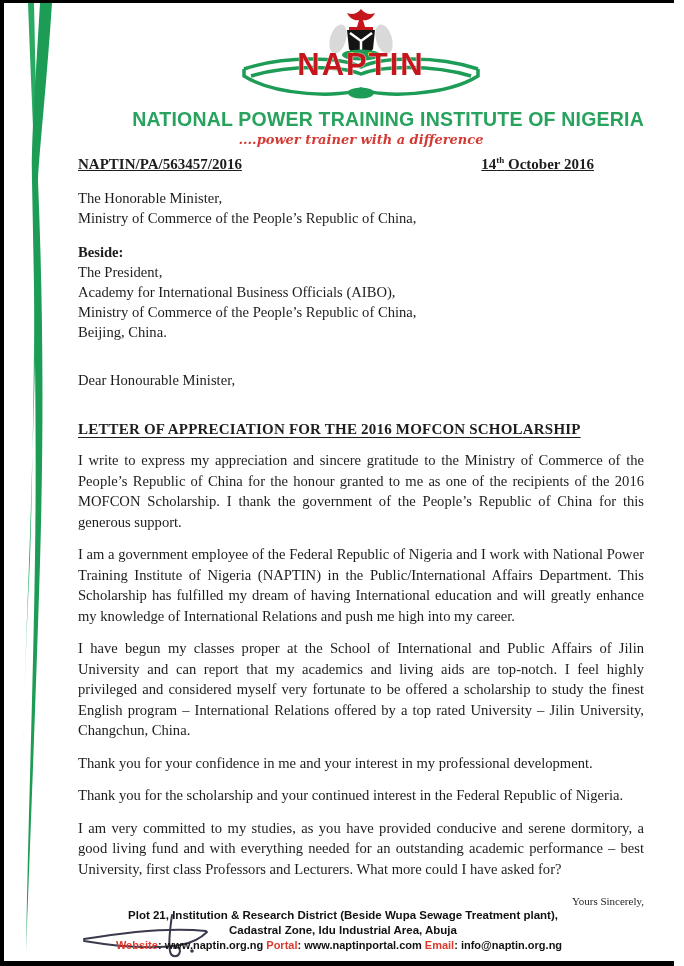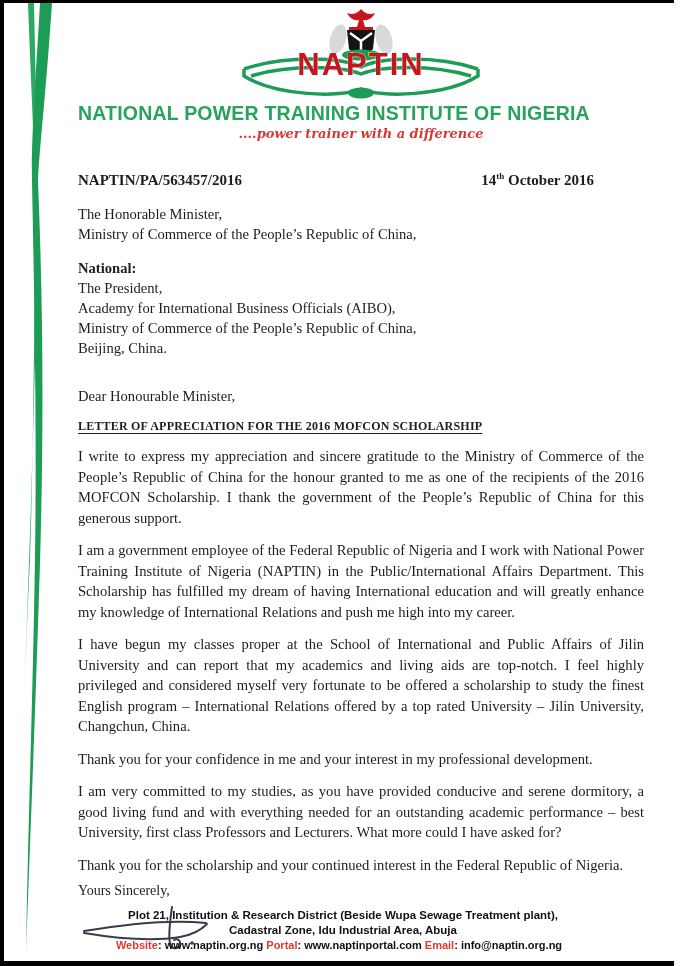--- a/index.html
+++ b/index.html
@@ -13,42 +13,42 @@
   .content{position:absolute;left:74px;top:0;width:566px;z-index:2;}
   .logo-wrap{position:relative;height:97px;}
   .arms{position:absolute;left:50%;transform:translateX(-50%);top:4px;z-index:3;}
   .acronym{
     position:absolute;left:50%;transform:translateX(-50%);top:44px;z-index:4;
     font-family:"Liberation Sans",sans-serif;font-weight:bold;font-size:31px;
     color:#c5161d;letter-spacing:2px;text-shadow:0 0 1px #fff, 0 0 1px #fff;white-space:nowrap;
   }
   .book{position:absolute;left:50%;transform:translateX(-50%);top:52px;z-index:2;}
   .org-name{
-    text-align:left;font-family:"Liberation Sans",sans-serif;font-weight:bold;
-    font-size:19.5px;color:#27a35d;margin-top:2px;letter-spacing:0.2px;white-space:nowrap;
+    text-align:right;font-family:"Liberation Sans",sans-serif;font-weight:bold;
+    font-size:19.5px;color:#27a35d;margin-top:8px;letter-spacing:0.2px;white-space:nowrap;
   }
   .tagline{
     text-align:center;font-family:"DejaVu Serif",serif;font-style:italic;font-weight:bold;
     font-size:13px;color:#d43a34;margin-top:1px;
   }
   .meta-row{display:flex;justify-content:space-between;align-items:baseline;
-    font-weight:bold;font-size:15px;margin-top:30px;padding-right:50px;}
+    font-weight:bold;font-size:15px;margin-top:8px;padding-right:50px;text-decoration:underline;}
   .meta-date sup{font-size:9px;}
   .addr{margin-top:15px;line-height:20px;font-size:14.6px;}
   .block-gap{margin-top:14px;}
   .bold{font-weight:bold;}
   .salutation{margin-top:30px;font-size:14.6px;}
   .subject{
-    margin-top:14px;font-weight:bold;font-size:12px;letter-spacing:0.2px;
+    margin-top:32px;font-weight:bold;font-size:15px;letter-spacing:0.2px;
     text-decoration:underline;text-underline-offset:3px;
   }
   .body-text p{
     text-align:justify;margin:12px 0 0 0;line-height:20.5px;font-size:14.6px;
   }
-  .valediction{margin-top:8px;font-size:14px;}
+  .valediction{margin-top:16px;font-size:11px;text-align:right;}
   .signature{margin-top:4px;margin-left:2px;display:block;}
   .sig-name{font-weight:bold;font-size:15px;margin-top:2px;letter-spacing:0.2px;}
   .sig-id{font-size:14.6px;margin-top:2px;}
   .footer{
     position:absolute;left:0;right:0;bottom:10px;text-align:center;z-index:2;
     font-family:"Liberation Sans",sans-serif;font-weight:bold;
   }
   .footer-heading{color:#e0392e;font-size:12.5px;letter-spacing:0.6px;}
   .footer-line{font-size:11.5px;color:#111;margin-top:3px;padding-left:8px;}
   .contacts{font-size:11px;color:#111;margin-top:3px;}
@@ -98,38 +98,38 @@
       <span class="meta-ref">NAPTIN/PA/563457/2016</span>
       <span class="meta-date"><span>14</span><sup>th</sup><span> October 2016</span></span>
     </div>
 
     <div class="addr">
       <div>The Honorable Minister,</div>
       <div>Ministry of Commerce of the People’s Republic of China,</div>
     </div>
 
     <div class="addr block-gap">
-      <div class="bold">National:</div>
+      <div class="bold">Beside:</div>
       <div>The President,</div>
       <div>Academy for International Business Officials (AIBO),</div>
       <div>Ministry of Commerce of the People’s Republic of China,</div>
       <div>Beijing, China.</div>
     </div>
 
     <div class="salutation">Dear Honourable Minister,</div>
 
     <div class="subject">LETTER OF APPRECIATION FOR THE 2016 MOFCON SCHOLARSHIP</div>
 
     <div class="body-text">
       <p>I write to express my appreciation and sincere gratitude to the Ministry of Commerce of the People’s Republic of China for the honour granted to me as one of the recipients of the 2016 MOFCON Scholarship. I thank the government of the People’s Republic of China for this generous support.</p>
       <p>I am a government employee of the Federal Republic of Nigeria and I work with National Power Training Institute of Nigeria (NAPTIN) in the Public/International Affairs Department. This Scholarship has fulfilled my dream of having International education and will greatly enhance my knowledge of International Relations and push me high into my career.</p>
       <p>I have begun my classes proper at the School of International and Public Affairs of Jilin University and can report that my academics and living aids are top-notch. I feel highly privileged and considered myself very fortunate to be offered a scholarship to study the finest English program – International Relations offered by a top rated University – Jilin University, Changchun, China.</p>
       <p>Thank you for your confidence in me and your interest in my professional development.</p>
+      <p>Thank you for the scholarship and your continued interest in the Federal Republic of Nigeria.</p>
       <p>I am very committed to my studies, as you have provided conducive and serene dormitory, a good living fund and with everything needed for an outstanding academic performance – best University, first class Professors and Lecturers. What more could I have asked for?</p>
-      <p>Thank you for the scholarship and your continued interest in the Federal Republic of Nigeria.</p>
     </div>
 
     <div class="valediction">Yours Sincerely,</div>
 
     <svg class="signature" width="150" height="54" viewBox="0 0 150 54">
       <g stroke="#3a3a4e" stroke-width="2" fill="none" stroke-linecap="round">
         <path d="M4,28 C40,22 90,16 126,20"></path>
         <path d="M4,30 C40,36 75,38 100,34 C112,32 122,26 127,21"></path>
         <path d="M92,4 C90,18 88,32 90,40 C91,47 99,47 100,40 C100,37 97,35 94,37"></path>
       </g>

